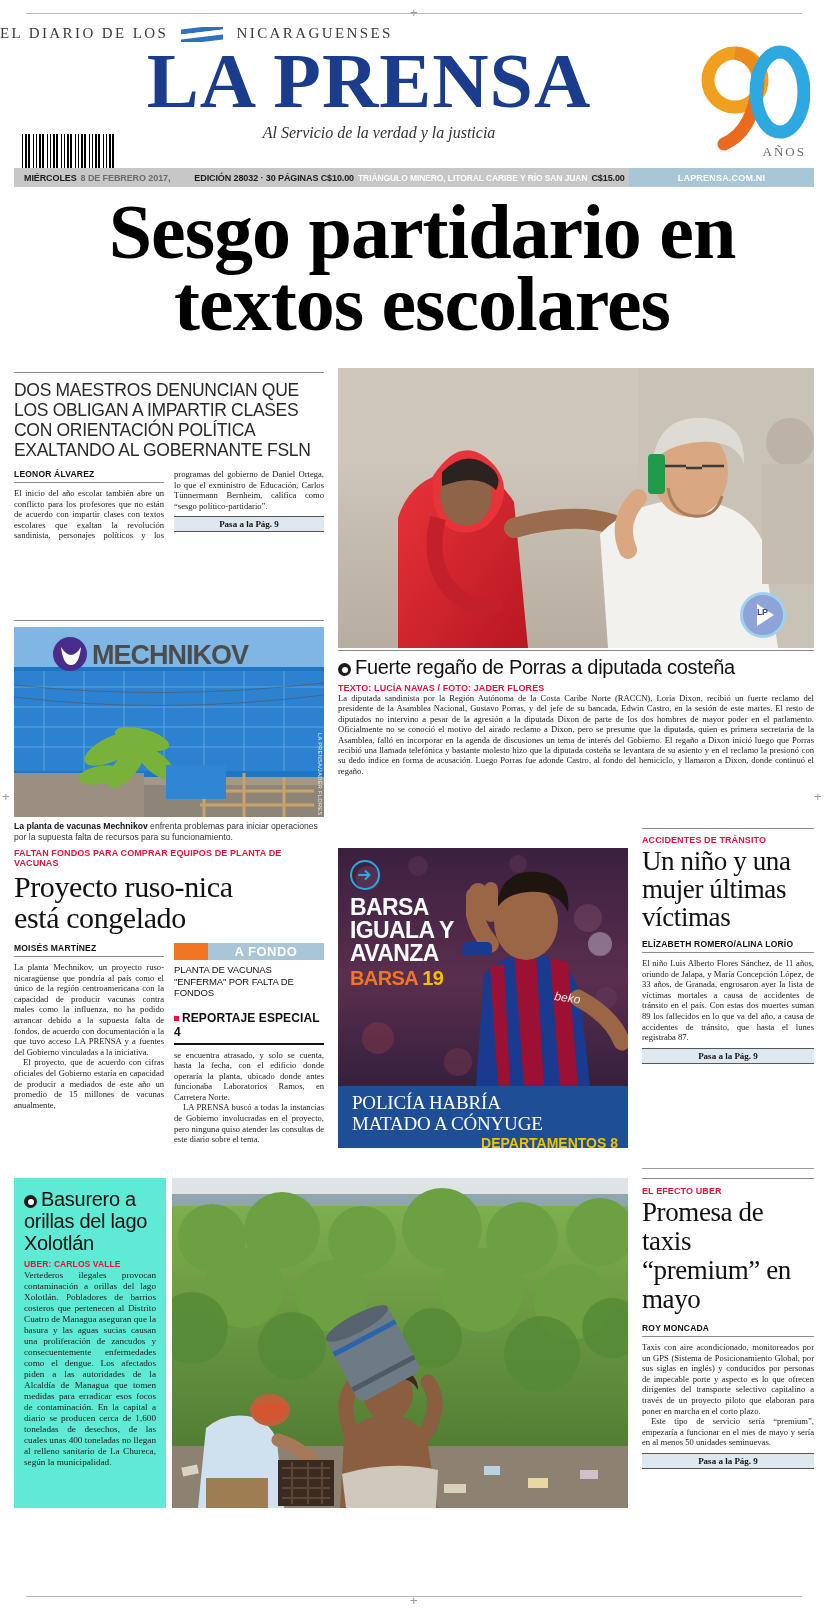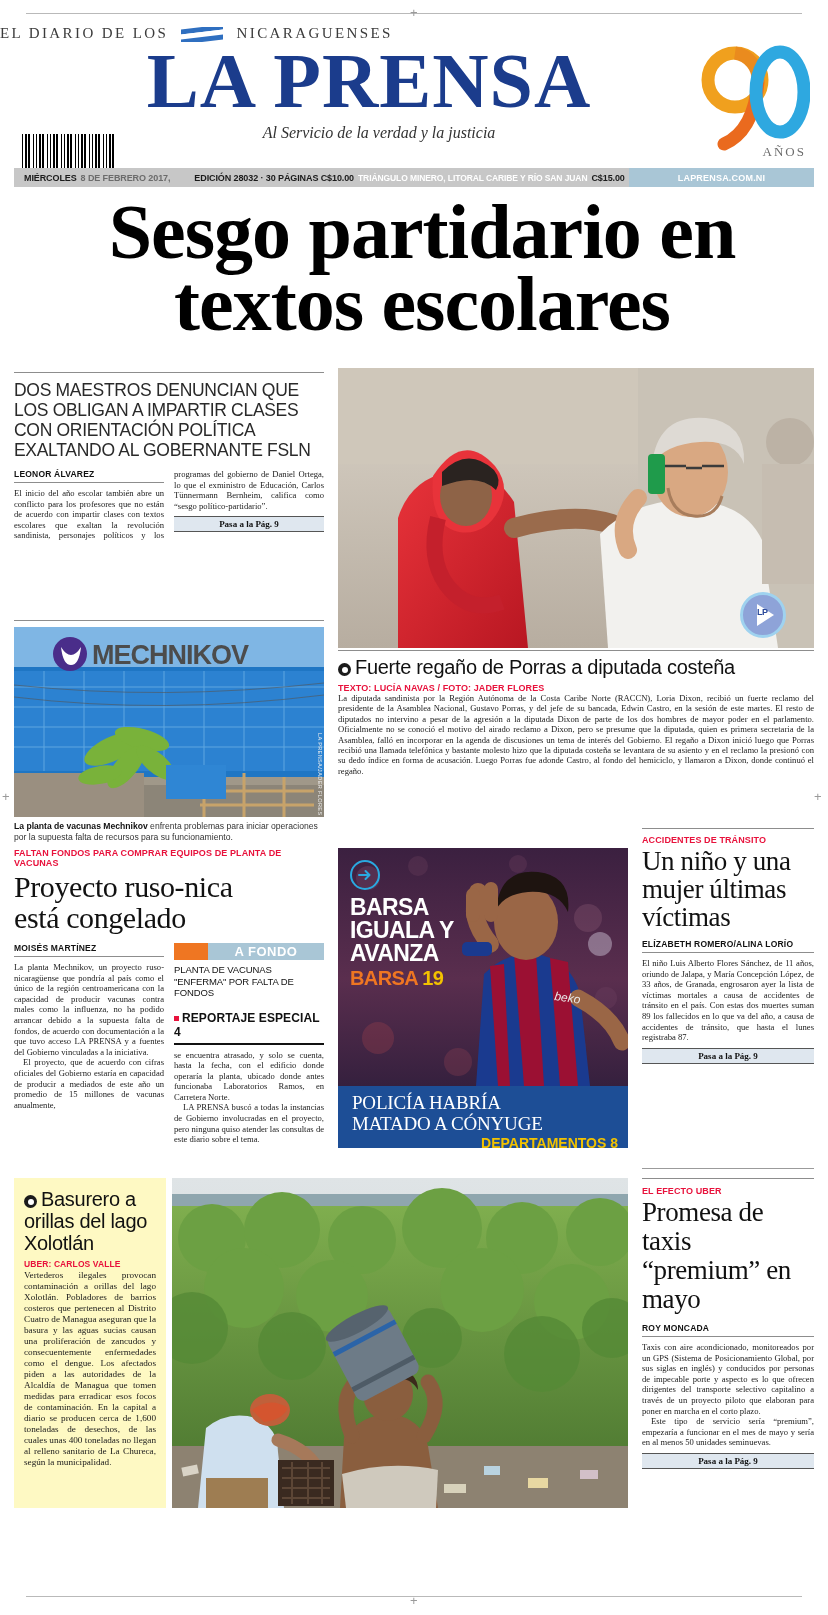--- a/index.html
+++ b/index.html
@@ -194,21 +194,21 @@
 
   
   .accid{position:absolute;left:642px;top:828px;width:172px;}
   .accid .tline{height:1px;background:#8d8d8d;margin-bottom:6px;}
   .accid h2{
     font-family:"Liberation Serif",serif;font-weight:normal;font-size:27px;line-height:28px;
     margin:2px 0 8px;color:#111;letter-spacing:-.4px;
   }
 
   
-  .basur{position:absolute;left:14px;top:1178px;width:152px;height:330px;background:#fef9c3;padding:10px 10px 0 10px;box-sizing:border-box;}
+  .basur{position:absolute;left:14px;top:1178px;width:152px;height:330px;background:#5eead4;padding:10px 10px 0 10px;box-sizing:border-box;}
   .basur h2{
     font-size:20px;line-height:22px;margin:0 0 5px;font-weight:normal;color:#111;letter-spacing:-.3px;
   }
   .basur .foto{color:#e8123c;font-weight:bold;font-size:8.5px;margin-bottom:1px;letter-spacing:.1px;}
   .basur .txt{font-family:"Liberation Serif",serif;font-size:9.2px;line-height:11px;text-align:justify;color:#1a1a1a;}
 
   .photo-bottom{position:absolute;left:172px;top:1178px;width:456px;height:330px;overflow:hidden;background:#7aa05a;}
 
   
   .uber{position:absolute;left:642px;top:1178px;width:172px;}

